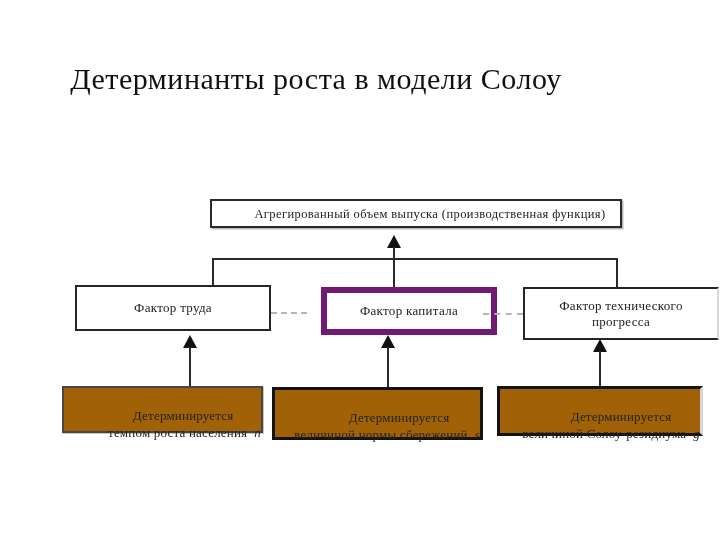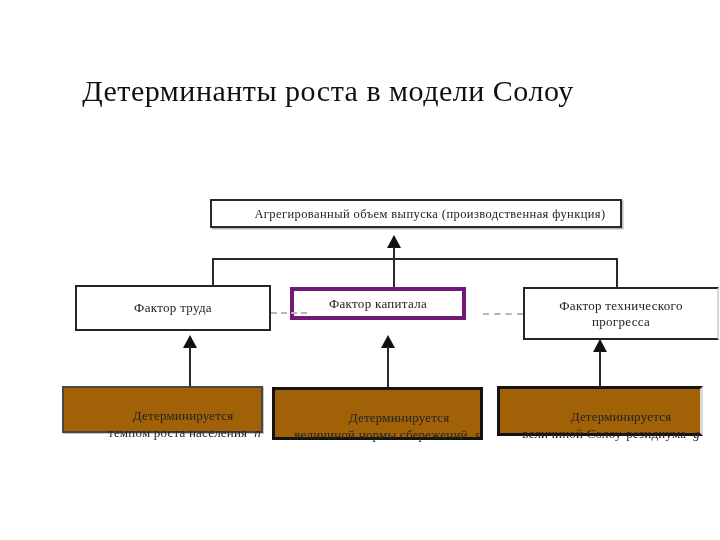--- a/index.html
+++ b/index.html
@@ -1,35 +1,35 @@
 <!DOCTYPE html>
 <html><head>
 <meta charset="utf-8">
 <style>
   html,body{margin:0;padding:0;background:#fff;}
   .slide{
     position:relative;width:720px;height:540px;background:#ffffff;overflow:hidden;
     font-family:"Liberation Serif","DejaVu Serif",serif;color:#1f1f1f;
   }
   .title{
-    position:absolute;left:0;top:62px;width:632px;margin:12px;
+    position:absolute;left:0;top:62px;width:632px;margin:0;
     text-align:center;font-size:30px;font-weight:400;letter-spacing:.5px;color:#101010;
   }
   .box{
     position:absolute;box-sizing:border-box;background:#fff;
     display:flex;align-items:center;justify-content:center;text-align:center;
     font-size:13px;letter-spacing:.3px;line-height:16px;color:#232323;
   }
   .top-box{
     left:210px;top:199px;width:412px;height:29px;
     border:2px solid #2a2a2a;box-shadow:1.5px 1.5px 0 #b9b9b9;
     font-size:12.5px;letter-spacing:.4px;padding-left:28px;
   }
   .factor-labour {left:75px; top:285px;width:196px;height:46px;border:2px solid #252525;}
-  .factor-capital{left:290px;top:287px;width:176px;height:33px;border:4px solid #701a75;}
+  .factor-capital{left:321px;top:287px;width:176px;height:48px;border:6px solid #701a75;}
   .factor-tech   {left:523px;top:287px;width:196px;height:53px;border:2px solid #252525;border-right-color:#d8d8d8;padding:8px 8px;}
   .det{
     position:absolute;box-sizing:border-box;background:#a16207;
     font-size:13px;letter-spacing:.2px;line-height:16.5px;color:#232323;
     padding-top:20px;
   }
   .det-pop  {left:62px; top:386px;width:201px;height:47px;border:2px solid #474747;box-shadow:1px 1px 0 #c6c6c6;}
   .det-save {left:272px;top:387px;width:211px;height:53px;border:3px solid #131313;}
   .det-solow{left:497px;top:386px;width:206px;height:50px;border:3px solid #131313;border-right-color:#d8d8d8;}
   .det .l1{text-align:center;padding-left:21%;}

